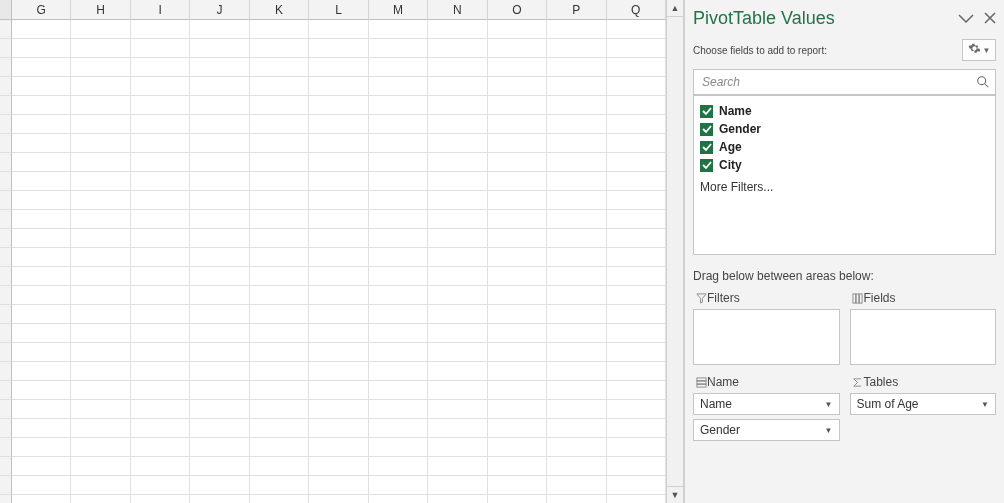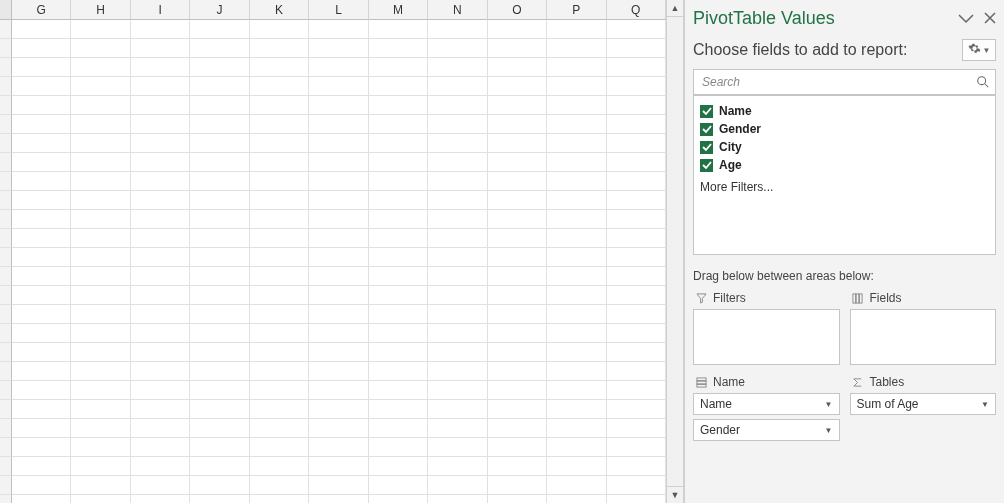--- a/index.html
+++ b/index.html
@@ -20,38 +20,38 @@
   .vscroll .up{ border-bottom:1px solid #d0d0d0;}
   .vscroll .down{ position:absolute; bottom:0; left:0; right:0; border-top:1px solid #d0d0d0;}
 
   
   .panel { width: 320px; background: #f3f3f3; border-left:1px solid #d0d0d0; display:flex; flex-direction:column; padding: 8px 8px 0 8px; }
   .panel-header { display:flex; align-items:center; justify-content:space-between; margin-bottom:10px; }
   .panel-title { font-size: 18px; color:#217346; font-weight:400; }
   .panel-ctrls { display:flex; gap:10px; }
   .panel-ctrls span { font-size:14px; color:#666; cursor:pointer; }
   .subtitle-row { display:flex; align-items:center; justify-content:space-between; margin-bottom:8px;}
-  .subtitle { font-size:16px; color:#444; }
+  .subtitle { font-size:10px; color:#444; }
   .gear-btn { width:34px; height:22px; border:1px solid #c5c5c5; background:#fdfdfd; display:flex; align-items:center; justify-content:center; gap:2px; cursor:pointer;}
   .gear-btn .gear{ font-size:12px; color:#666;}
   .gear-btn .dd{ font-size:8px; color:#666;}
   .searchbox { position:relative; margin-bottom:0;}
   .searchbox input { width:100%; height:26px; padding:0 26px 0 8px; font-size:12px; border:1px solid #c5c5c5; background:#fff; outline:none;}
   .searchbox input::placeholder{ color:#888; font-style:italic;}
   .search-icon{ position:absolute; right:6px; top:50%; transform:translateY(-50%); width:14px; height:14px; }
   .fieldlist { background:#fff; border:1px solid #c5c5c5; height:160px; padding:6px 6px; overflow:auto; margin-bottom:14px;}
   .field { display:flex; align-items:center; gap:6px; font-size:12px; padding:2px 0; cursor:pointer;}
   .cb { width:13px; height:13px; border:1px solid #217346; background:#217346; display:flex; align-items:center; justify-content:center; flex-shrink:0;}
   .cb svg{ width:10px; height:10px; }
   .field-label { font-weight:600; color:#222; }
   .more { margin-top:6px; font-size:12px; color:#333; cursor:pointer;}
   .drag-label{ font-size:12px; color:#444; margin-bottom:8px;}
   .areas{ display:grid; grid-template-columns:1fr 1fr; grid-template-rows:auto auto; gap:10px 10px;}
   .area{}
-  .area-head{ display:flex; align-items:center; gap:6px; font-size:12px; color:#444; margin-bottom:4px; padding:0 2px;}
+  .area-head{ display:flex; align-items:center; font-size:12px; color:#444; margin-bottom:4px; padding:0 2px;}
   .area-head .ico{ width:12px; height:12px; display:flex; align-items:center; justify-content:center; color:#888;}
   .dropzone{ height:56px; background:#fff; border:1px solid #c5c5c5;}
   .dropcol{ display:flex; flex-direction:column; gap:4px;}
   .pill{ height:22px; background:#fff; border:1px solid #c5c5c5; display:flex; align-items:center; justify-content:space-between; padding:0 6px; font-size:12px; color:#333; cursor:pointer;}
   .pill .dd{ font-size:8px; color:#555;}
   .ico svg{ display:block;}
 </style>
 </head>
 <body>
 
@@ -497,29 +497,29 @@
           </svg>
         </span>
         <span class="field-label">Gender</span>
       </div>
       <div class="field">
         <span class="cb">
           <svg viewBox="0 0 10 10">
             <path d="M1 5 L4 8 L9 2" fill="none" stroke="#fff" stroke-width="1.8"></path>
           </svg>
         </span>
-        <span class="field-label">City</span>
+        <span class="field-label">Age</span>
       </div>
       <div class="field">
         <span class="cb">
           <svg viewBox="0 0 10 10">
             <path d="M1 5 L4 8 L9 2" fill="none" stroke="#fff" stroke-width="1.8"></path>
           </svg>
         </span>
-        <span class="field-label">Age</span>
+        <span class="field-label">City</span>
       </div>
       <div class="more">More Filters...</div>
     </div>
 
   <div class="drag-label">Drag below between areas below:</div>
 
   <div class="areas">
     <div class="area">
       <div class="area-head">
         <span class="ico">

